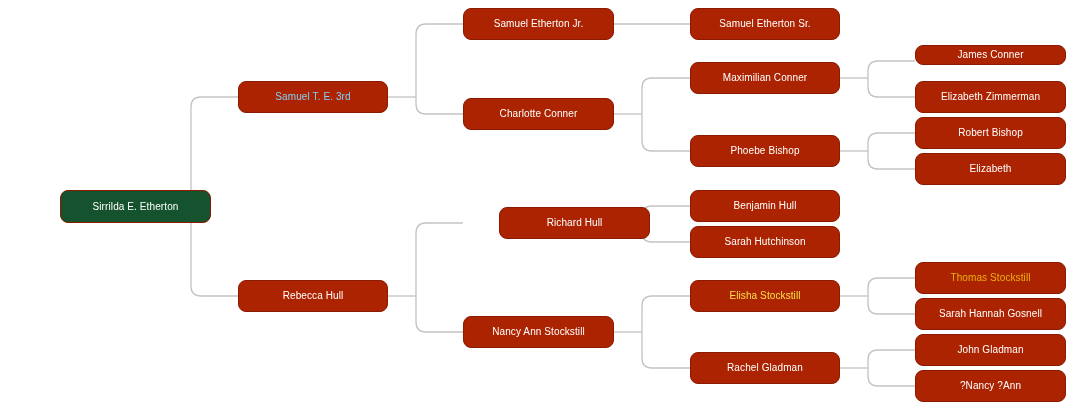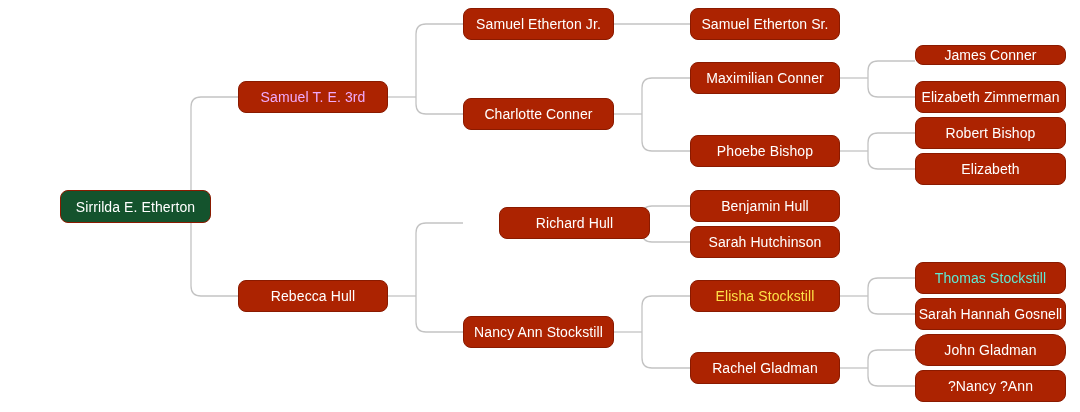--- a/index.html
+++ b/index.html
@@ -5,21 +5,21 @@
   html, body { margin:0; padding:0; background:#ffffff; }
   .canvas {
     position:relative; width:1080px; height:412px; background:#ffffff;
     font-family:"Liberation Sans", sans-serif; overflow:hidden;
   }
   .connector-layer { position:absolute; left:0; top:0; width:1080px; height:412px; }
   .connector-layer path { fill:none; stroke-width:1.3px; }
   .node {
     position:absolute; box-sizing:border-box;
     border-radius:8px; border:1px solid;
-    color:#ffffff; font-size:14px; line-height:1;
+    color:#ffffff; font-size:10px; line-height:1;
     display:flex; align-items:center; justify-content:center;
     text-align:center; white-space:nowrap; cursor:pointer;
     letter-spacing:0.1px;
   }
 </style>
 </head>
 <body>
 
 <div class="canvas">
   <svg class="connector-layer" width="1080" height="412" viewBox="0 0 1080 412" aria-hidden="true">
@@ -40,35 +40,35 @@
       <path d="M 915 61 L 878 61 Q 868 61 868 71 L 868 87 Q 868 97 878 97 L 915 97" stroke="#C3C3C3"></path>
       <path d="M 840 151 L 868 151" stroke="#C3C3C3"></path>
       <path d="M 915 133 L 878 133 Q 868 133 868 143 L 868 159 Q 868 169 878 169 L 915 169" stroke="#C3C3C3"></path>
       <path d="M 840 296 L 868 296" stroke="#C3C3C3"></path>
       <path d="M 915 278 L 878 278 Q 868 278 868 288 L 868 304 Q 868 314 878 314 L 915 314" stroke="#C3C3C3"></path>
       <path d="M 840 368 L 868 368" stroke="#C3C3C3"></path>
       <path d="M 915 350 L 878 350 Q 868 350 868 360 L 868 376 Q 868 386 878 386 L 915 386" stroke="#C3C3C3"></path>
     </svg>
   <div id="nodes">
       <div class="node" style="left: 12px; top: 190px; width: 151px; height: 33px; background: #14532d; border-color: rgb(138, 26, 0); color: rgb(255, 255, 255); margin-left: 48px;">Sirrilda E. Etherton</div>
-      <div class="node" style="left: 238px; top: 81px; width: 150px; height: 32px; background: rgb(172, 35, 1); border-color: rgb(138, 26, 0); color: #f0abfc;">Samuel T. E. 3rd</div>
+      <div class="node" style="left: 238px; top: 81px; width: 150px; height: 32px; background: rgb(172, 35, 1); border-color: rgb(138, 26, 0); color: #7dd3fc;">Samuel T. E. 3rd</div>
       <div class="node" style="left: 238px; top: 280px; width: 150px; height: 32px; background: rgb(172, 35, 1); border-color: rgb(138, 26, 0); color: rgb(255, 255, 255);">Rebecca Hull</div>
       <div class="node" style="left: 463px; top: 8px; width: 151px; height: 32px; background: rgb(172, 35, 1); border-color: rgb(138, 26, 0); color: rgb(255, 255, 255);">Samuel Etherton Jr.</div>
       <div class="node" style="left: 463px; top: 98px; width: 151px; height: 32px; background: rgb(172, 35, 1); border-color: rgb(138, 26, 0); color: rgb(255, 255, 255);">Charlotte Conner</div>
       <div class="node" style="left: 463px; top: 207px; width: 151px; height: 32px; background: rgb(172, 35, 1); border-color: rgb(138, 26, 0); color: rgb(255, 255, 255); margin-left: 36px;">Richard Hull</div>
       <div class="node" style="left: 463px; top: 316px; width: 151px; height: 32px; background: rgb(172, 35, 1); border-color: rgb(138, 26, 0); color: rgb(255, 255, 255);">Nancy Ann Stockstill</div>
       <div class="node" style="left: 690px; top: 8px; width: 150px; height: 32px; background: rgb(172, 35, 1); border-color: rgb(138, 26, 0); color: rgb(255, 255, 255);">Samuel Etherton Sr.</div>
       <div class="node" style="left: 690px; top: 62px; width: 150px; height: 32px; background: rgb(172, 35, 1); border-color: rgb(138, 26, 0); color: rgb(255, 255, 255);">Maximilian Conner</div>
       <div class="node" style="left: 690px; top: 135px; width: 150px; height: 32px; background: rgb(172, 35, 1); border-color: rgb(138, 26, 0); color: #ffffff;">Phoebe Bishop</div>
       <div class="node" style="left: 690px; top: 190px; width: 150px; height: 32px; background: rgb(172, 35, 1); border-color: rgb(138, 26, 0); color: rgb(255, 255, 255);">Benjamin Hull</div>
       <div class="node" style="left: 690px; top: 226px; width: 150px; height: 32px; background: rgb(172, 35, 1); border-color: rgb(138, 26, 0); color: rgb(255, 255, 255);">Sarah Hutchinson</div>
       <div class="node" style="left: 690px; top: 280px; width: 150px; height: 32px; background: rgb(172, 35, 1); border-color: rgb(138, 26, 0); color: #fde047;">Elisha Stockstill</div>
       <div class="node" style="left: 690px; top: 352px; width: 150px; height: 32px; background: rgb(172, 35, 1); border-color: rgb(138, 26, 0); color: rgb(255, 255, 255);">Rachel Gladman</div>
       <div class="node" style="left: 915px; top: 45px; width: 151px; height: 20px; background: rgb(172, 35, 1); border-color: rgb(138, 26, 0); color: rgb(255, 255, 255);">James Conner</div>
       <div class="node" style="left: 915px; top: 81px; width: 151px; height: 32px; background: rgb(172, 35, 1); border-color: rgb(138, 26, 0); color: rgb(255, 255, 255);">Elizabeth Zimmerman</div>
       <div class="node" style="left: 915px; top: 117px; width: 151px; height: 32px; background: rgb(172, 35, 1); border-color: rgb(138, 26, 0); color: rgb(255, 255, 255);">Robert Bishop</div>
       <div class="node" style="left: 915px; top: 153px; width: 151px; height: 32px; background: rgb(172, 35, 1); border-color: rgb(138, 26, 0); color: rgb(255, 255, 255);">Elizabeth</div>
-      <div class="node" style="left: 915px; top: 262px; width: 151px; height: 32px; background: rgb(172, 35, 1); border-color: rgb(138, 26, 0); color: #5eead4;">Thomas Stockstill</div>
+      <div class="node" style="left: 915px; top: 262px; width: 151px; height: 32px; background: rgb(172, 35, 1); border-color: rgb(138, 26, 0); color: #eab308;">Thomas Stockstill</div>
       <div class="node" style="left: 915px; top: 298px; width: 151px; height: 32px; background: rgb(172, 35, 1); border-color: rgb(138, 26, 0); color: rgb(255, 255, 255);">Sarah Hannah Gosnell</div>
-      <div class="node" style="left: 915px; top: 334px; width: 151px; height: 32px; background: rgb(172, 35, 1); border-color: rgb(138, 26, 0); color: rgb(255, 255, 255); border-radius: 13px;">John Gladman</div>
+      <div class="node" style="left: 915px; top: 334px; width: 151px; height: 32px; background: rgb(172, 35, 1); border-color: rgb(138, 26, 0); color: rgb(255, 255, 255);">John Gladman</div>
       <div class="node" style="left: 915px; top: 370px; width: 151px; height: 32px; background: rgb(172, 35, 1); border-color: rgb(138, 26, 0); color: rgb(255, 255, 255);">?Nancy ?Ann</div>
     </div>
 </div>
 
 </body></html>

